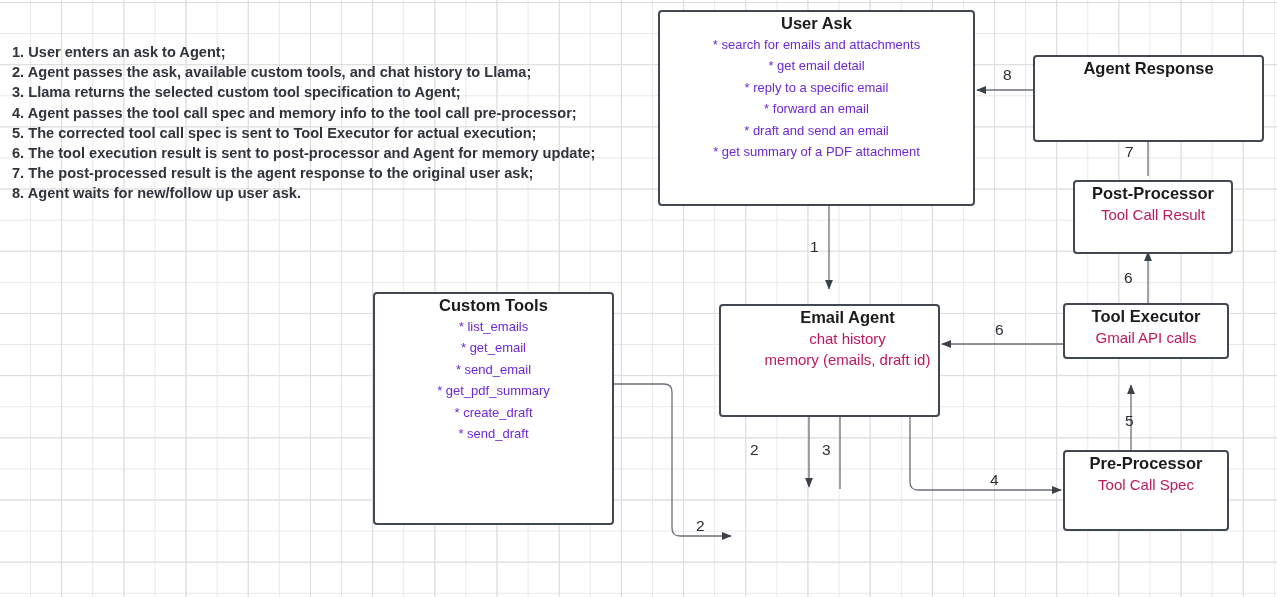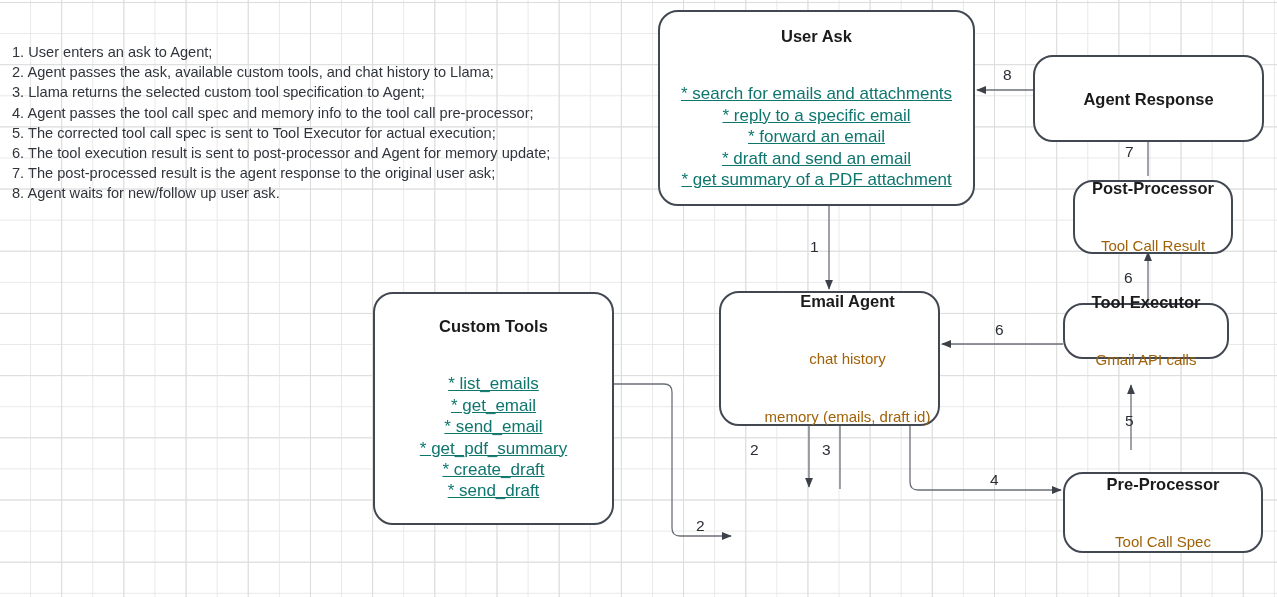--- a/index.html
+++ b/index.html
@@ -43,74 +43,72 @@
     height: 597px;
     pointer-events: none;
   }
 
   
   .legend {
     position: absolute;
     left: 12px;
     top: 42px;
     width: 630px;
+    font-weight: bold;
   }
   .legend-line {
     font-size: 14.6px;
     line-height: 20.2px;
     color: #30343b;
     white-space: nowrap;
   }
 
   
   .node {
     position: absolute;
     box-sizing: border-box;
     background: #ffffff;
     border: 2px solid #424852;
-    border-radius: 20px;
+    border-radius: 4px;
     display: flex;
     flex-direction: column;
     align-items: center;
-    justify-content: center;
     text-align: center;
     color: #222222;
     z-index: 3;
-    gap: 36px;
   }
   .node .title {
     font-size: 16.5px;
     font-weight: bold;
     line-height: 22px;
     color: #1b1b1b;
   }
   .node .sub {
     font-size: 15px;
     line-height: 21.4px;
-    color: #a16207;
+    color: #be185d;
   }
   .node .bullets {
     display: block;
   }
   .node .bullets .b {
-    font-size: 17px;
+    font-size: 13px;
     line-height: 21.4px;
-    color: #0f766e;
+    color: #6d28d9;
     white-space: nowrap;
-    text-decoration: underline;
   }
 
   
   #node-user-ask      { left: 658px;  top: 10px;  width: 317px; height: 196px; }
   #node-agent-response{ left: 1033px; top: 55px;  width: 231px; height: 87px;  }
   #node-post-processor{ left: 1063px; top: 180px; width: 160px; height: 74px; margin-left: 10px;  }
   #node-custom-tools  { left: 373px;  top: 292px; width: 241px; height: 233px; }
-  #node-email-agent   { left: 719px;  top: 291px; width: 221px; height: 135px; padding-left: 36px; }
+  #node-email-agent   { left: 719px;  top: 304px; width: 221px; height: 113px; padding-left: 36px; }
   #node-tool-executor { left: 1063px; top: 303px; width: 166px; height: 56px;  }
-  #node-pre-processor { left: 1063px; top: 450px; width: 200px; height: 81px; margin-top: 22px;  }
+  #node-pre-processor { left: 1063px; top: 450px; width: 166px; height: 81px;  }
   #node-llama         { left: 733px;  top: 489px; width: 152px; height: 94px;  }
 
   
   .edge-label {
     position: absolute;
     font-size: 15.5px;
     line-height: 18px;
     color: #2a2d33;
     z-index: 4;
     white-space: nowrap;
@@ -170,20 +168,21 @@
     <div class="legend-line">5. The corrected tool call spec is sent to Tool Executor for actual execution;</div>
     <div class="legend-line">6. The tool execution result is sent to post-processor and Agent for memory update;</div>
     <div class="legend-line">7. The post-processed result is the agent response to the original user ask;</div>
     <div class="legend-line">8. Agent waits for new/follow up user ask.</div>
   </div>
 
   <div class="node" id="node-user-ask">
     <div class="title">User Ask</div>
     <div class="bullets">
       <div class="b">* search for emails and attachments</div>
+      <div class="b">* get email detail</div>
       <div class="b">* reply to a specific email</div>
       <div class="b">* forward an email</div>
       <div class="b">* draft and send an email</div>
       <div class="b">* get summary of a PDF attachment</div>
     </div>
   </div>
 
   <div class="node" id="node-agent-response">
     <div class="title">Agent Response</div>
   </div>

